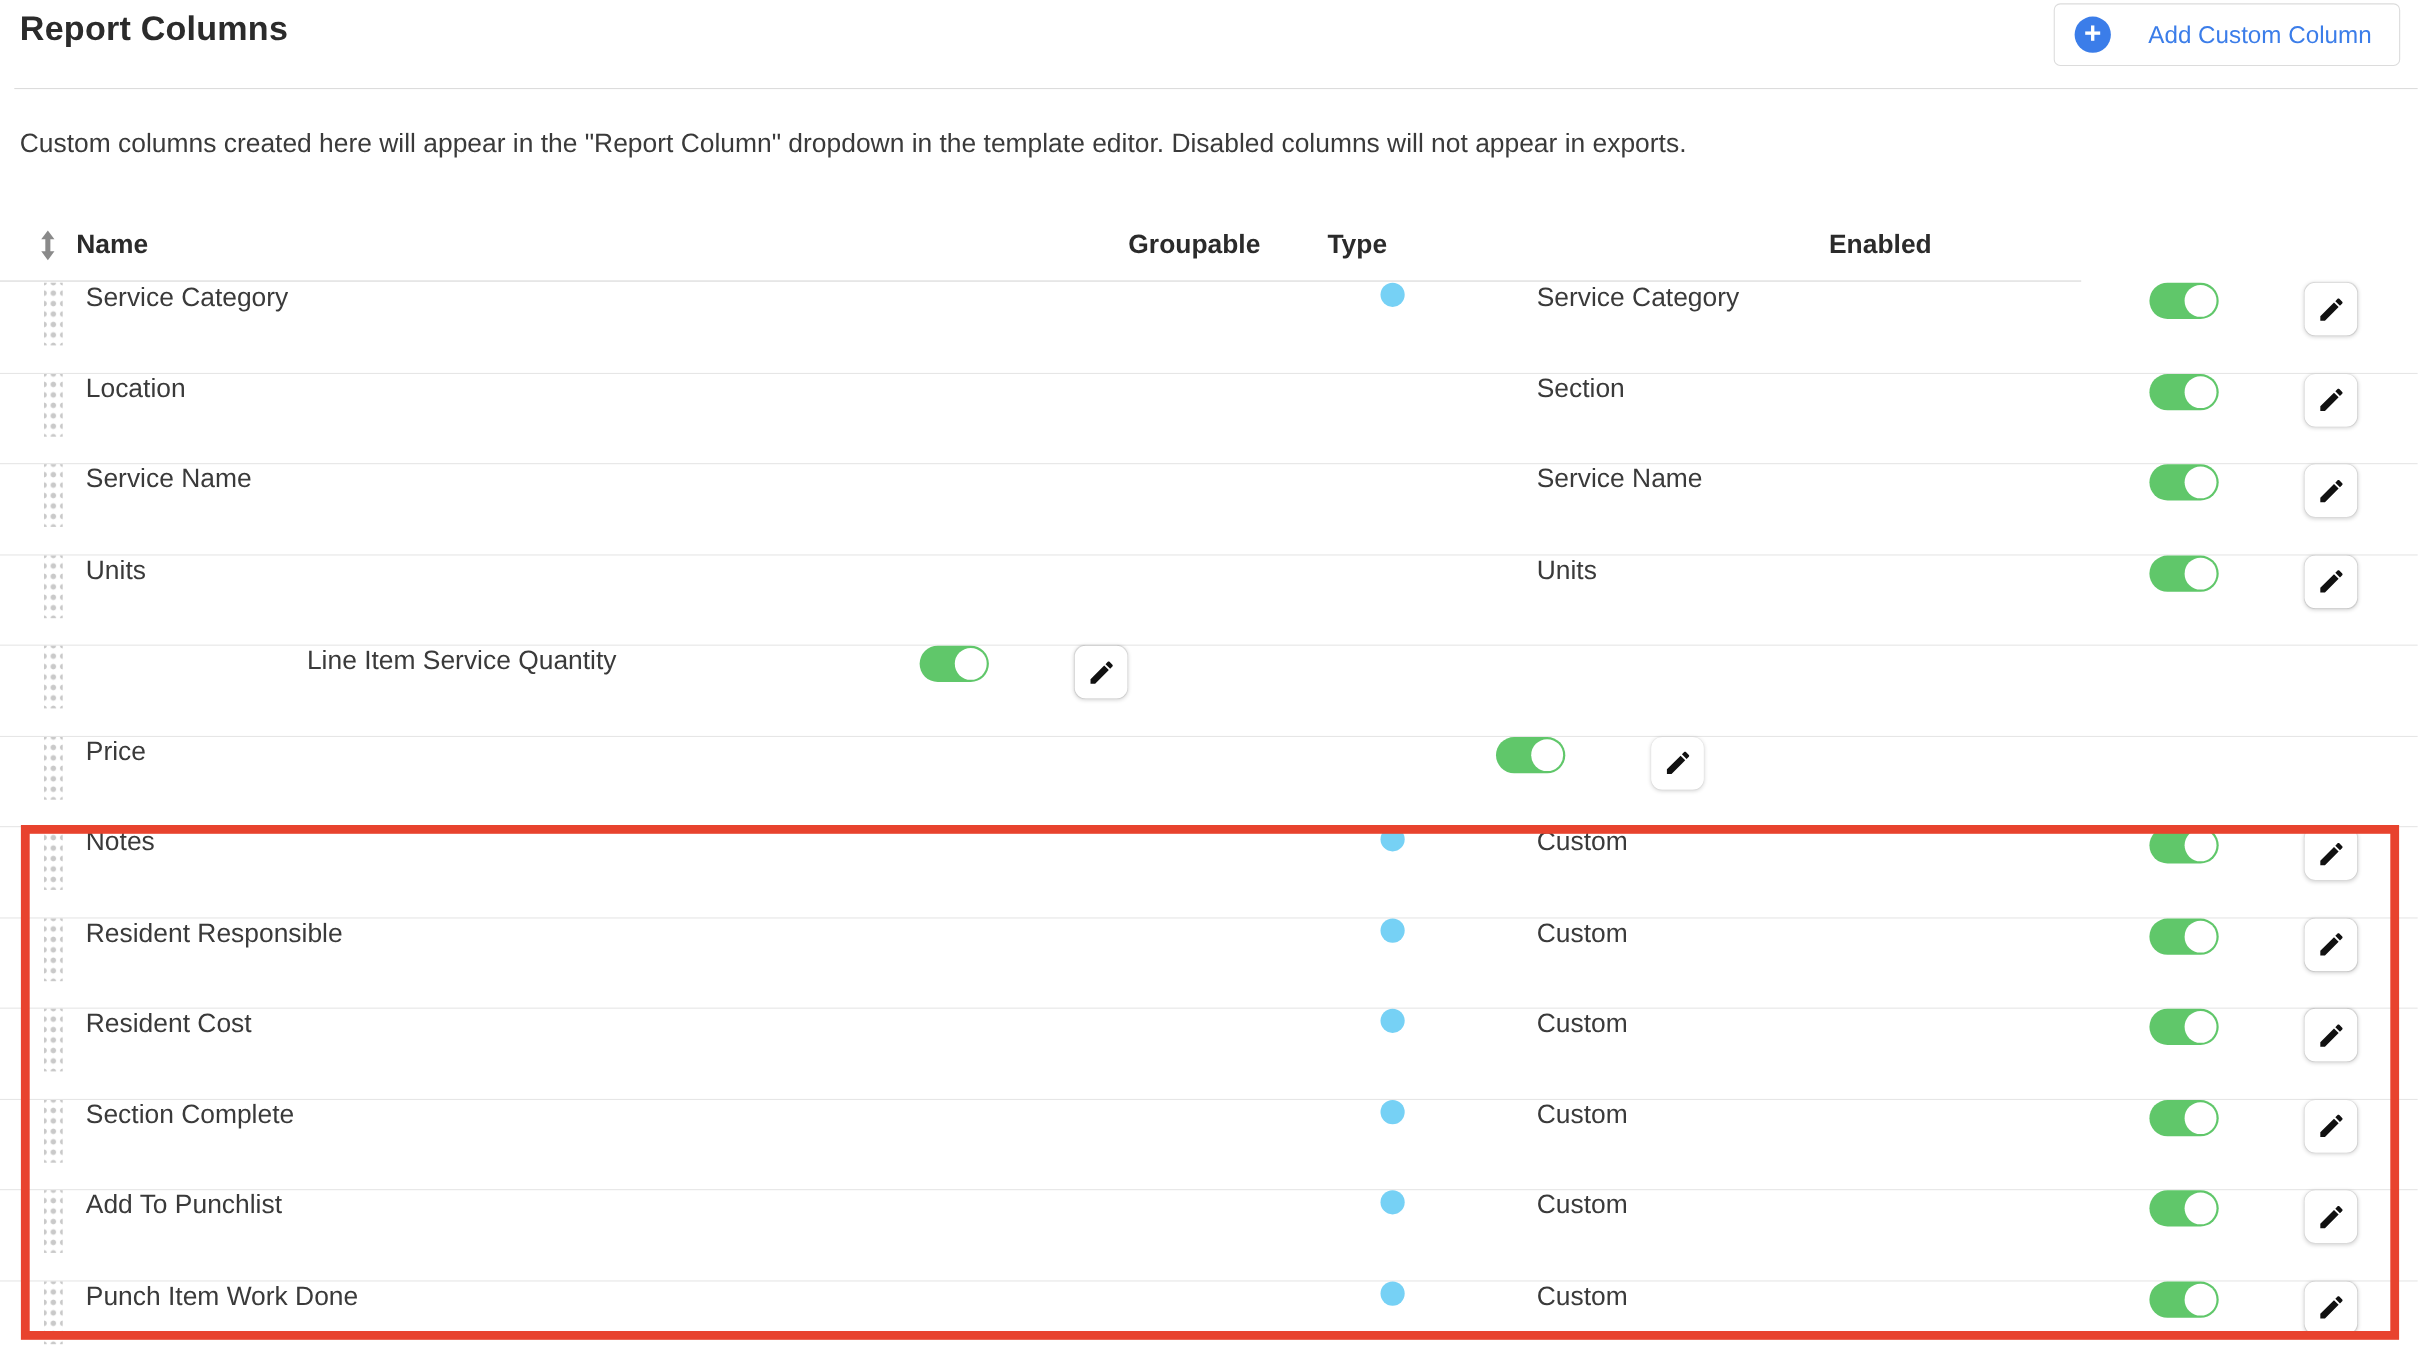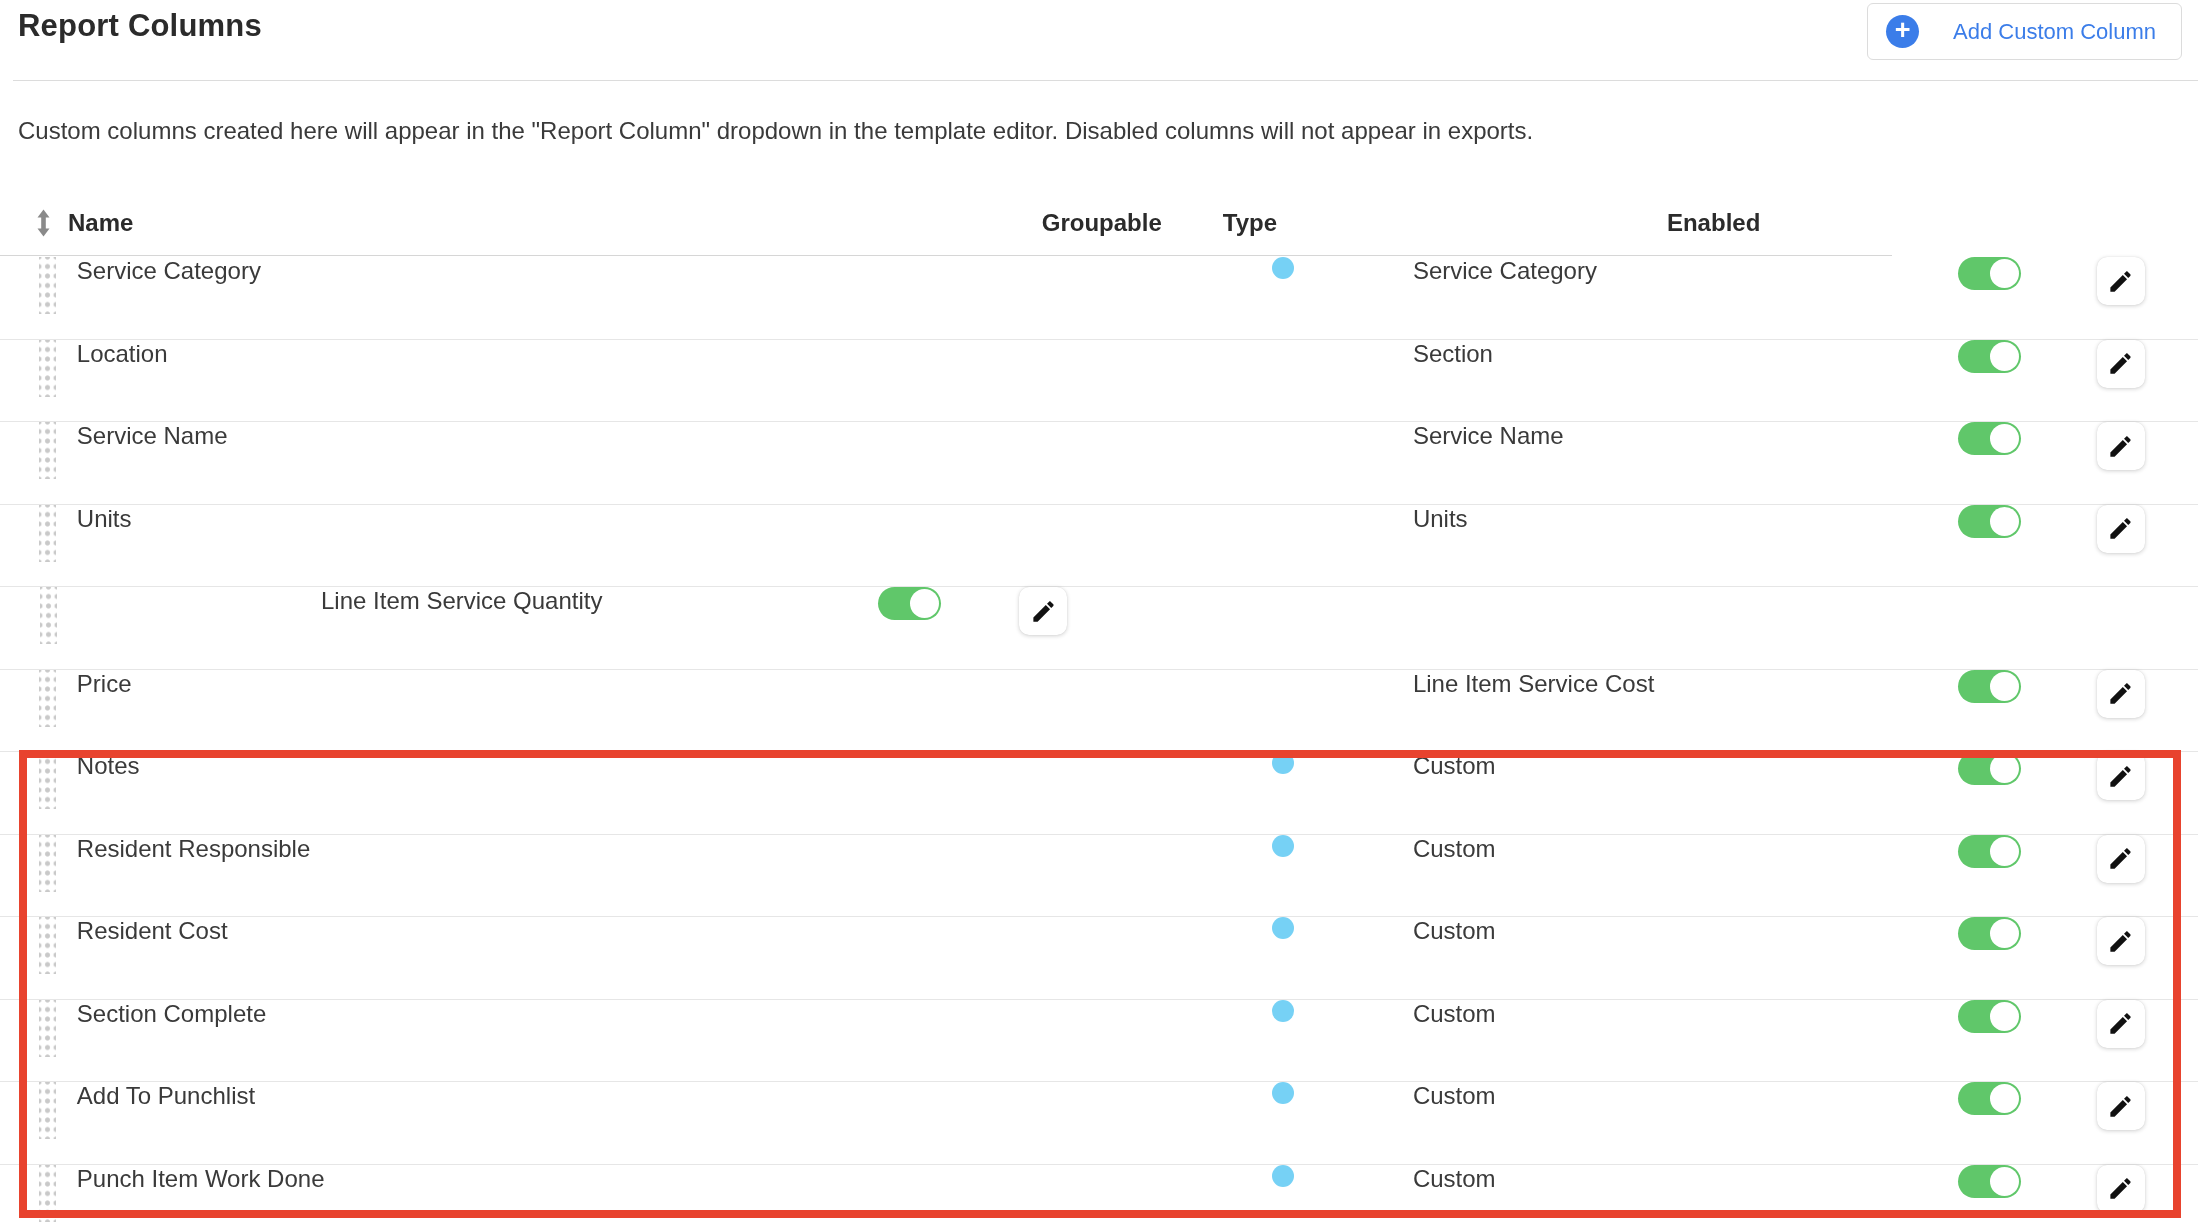--- a/index.html
+++ b/index.html
@@ -35,21 +35,21 @@
   
   .thead{position:absolute;left:0;top:190px;width:1892px;height:66px;display:flex;
     align-items:center;padding-left:18px;border-bottom:1px solid var(--line-mid);
     font-size:24px;font-weight:bold;color:var(--text-dark);}
   .tbody{position:absolute;left:0;top:257px;width:2198px;}
   .row{display:flex;align-items:flex-start;height:82.5px;padding-left:18px;
     border-bottom:1px solid var(--line-light);font-size:24px;color:var(--text-body);}
 
   .c-handle{width:60px;display:flex;justify-content:center;align-items:center;}
   .c-name{width:1118px;}
-  .c-group{width:140px;display:flex;justify-content:center;align-items:center;margin-left:42px;}
+  .c-group{width:140px;display:flex;justify-content:center;align-items:center;}
   .thead .c-group{justify-content:flex-start;}
   .c-type{width:594px;padding-left:61px;}
   .c-enabled{width:110px;display:flex;justify-content:center;align-items:center;}
   .thead .c-enabled{justify-content:flex-start;}
   .c-edit{width:158px;display:flex;justify-content:center;align-items:center;}
 
   .sort-icon{display:block;}
   .drag-dots{width:17px;height:57px;cursor:grab;
     background-image:radial-gradient(circle,#c9c9c9 2.1px,transparent 2.9px);
     background-size:8.5px 9.5px;background-position:center;}
@@ -233,23 +233,20 @@
   <div class="row">
     <div class="c-handle">
       <span class="drag-dots"></span>
     </div>
     <div class="c-name">
       <span>Price</span>
     </div>
     <div class="c-group">
       <span class="group-dot" style="visibility: hidden;"></span>
     </div>
-    <div class="c-type">
-      <span>Line Item Service Cost</span>
-    </div>
     <div class="c-enabled">
       <span class="toggle">
             <span class="knob"></span>
           </span>
     </div>
     <div class="c-edit">
       <button class="edit-btn">
         <svg width="27" height="27" viewBox="0 0 24 24">
           <path fill="#111" d="M3 17.25V21h3.75L17.81 9.94l-3.75-3.75L3 17.25zM20.71 7.04c.39-.39.39-1.02 0-1.41l-2.34-2.34c-.39-.39-1.02-.39-1.41 0l-1.83 1.83 3.75 3.75 1.83-1.83z"></path>
         </svg>

